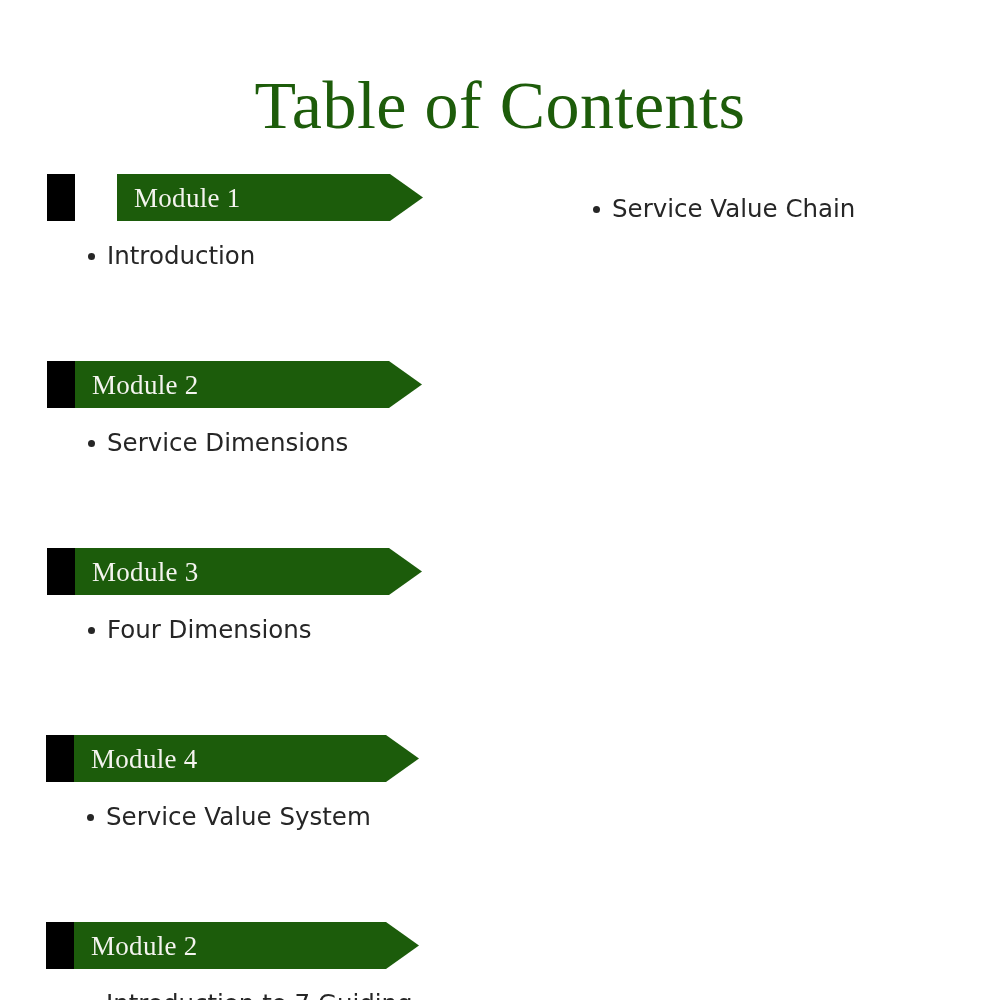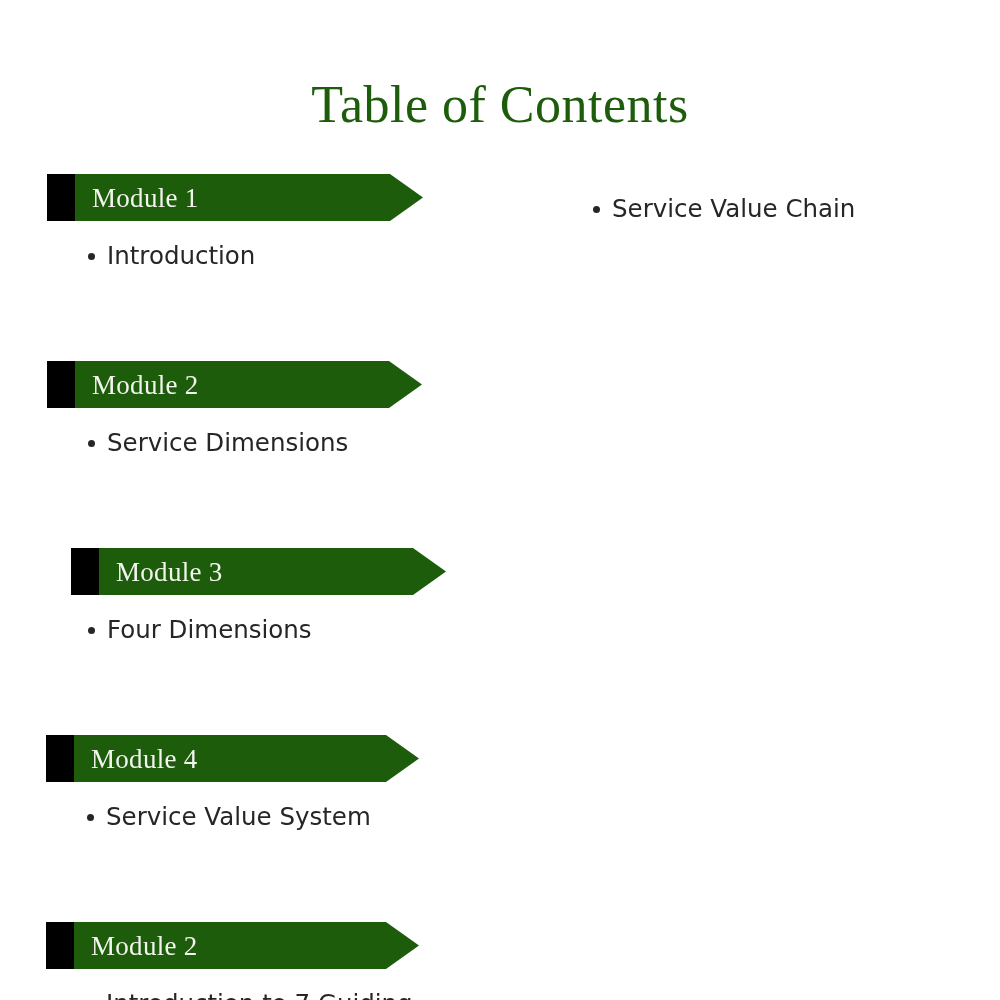--- a/index.html
+++ b/index.html
@@ -24,21 +24,21 @@
   }
 
   
   .toc-title {
     position: absolute;
     top: 68px;
     left: 0;
     width: 1000px;
     text-align: center;
     font-family: "Liberation Serif", "DejaVu Serif", serif;
-    font-size: 52px;
+    font-size: 68px;
     line-height: 74px;
     letter-spacing: 0.5px;
     color: #1d5c0a;
     white-space: nowrap;
   }
 
   
   .col {
     position: absolute;
     top: 174px;
@@ -107,23 +107,23 @@
     left: 29px;
     top: 15px;
     width: 7px;
     height: 7px;
     border-radius: 50%;
     background: #262626;
   }
   .col-right .bullet { max-width: 380px; }
 
   
-  .m1 .banner { width: 376px; }
+  .m1 .banner { width: 376px; gap: 42px; }
   .m2 .banner { width: 375px; }
-  .m3 .banner { width: 375px; margin-left: 24px; }
+  .m3 .banner { width: 375px; }
   .m4 .banner { width: 373px; }
   .m5 .banner { width: 373px; }
   .m6 .banner { width: 376px; }
 
   .m2, .m3 { margin-left: 0px; }
   .m4, .m5 { margin-left: -1px; }
 </style>
 </head>
 <body>
 

